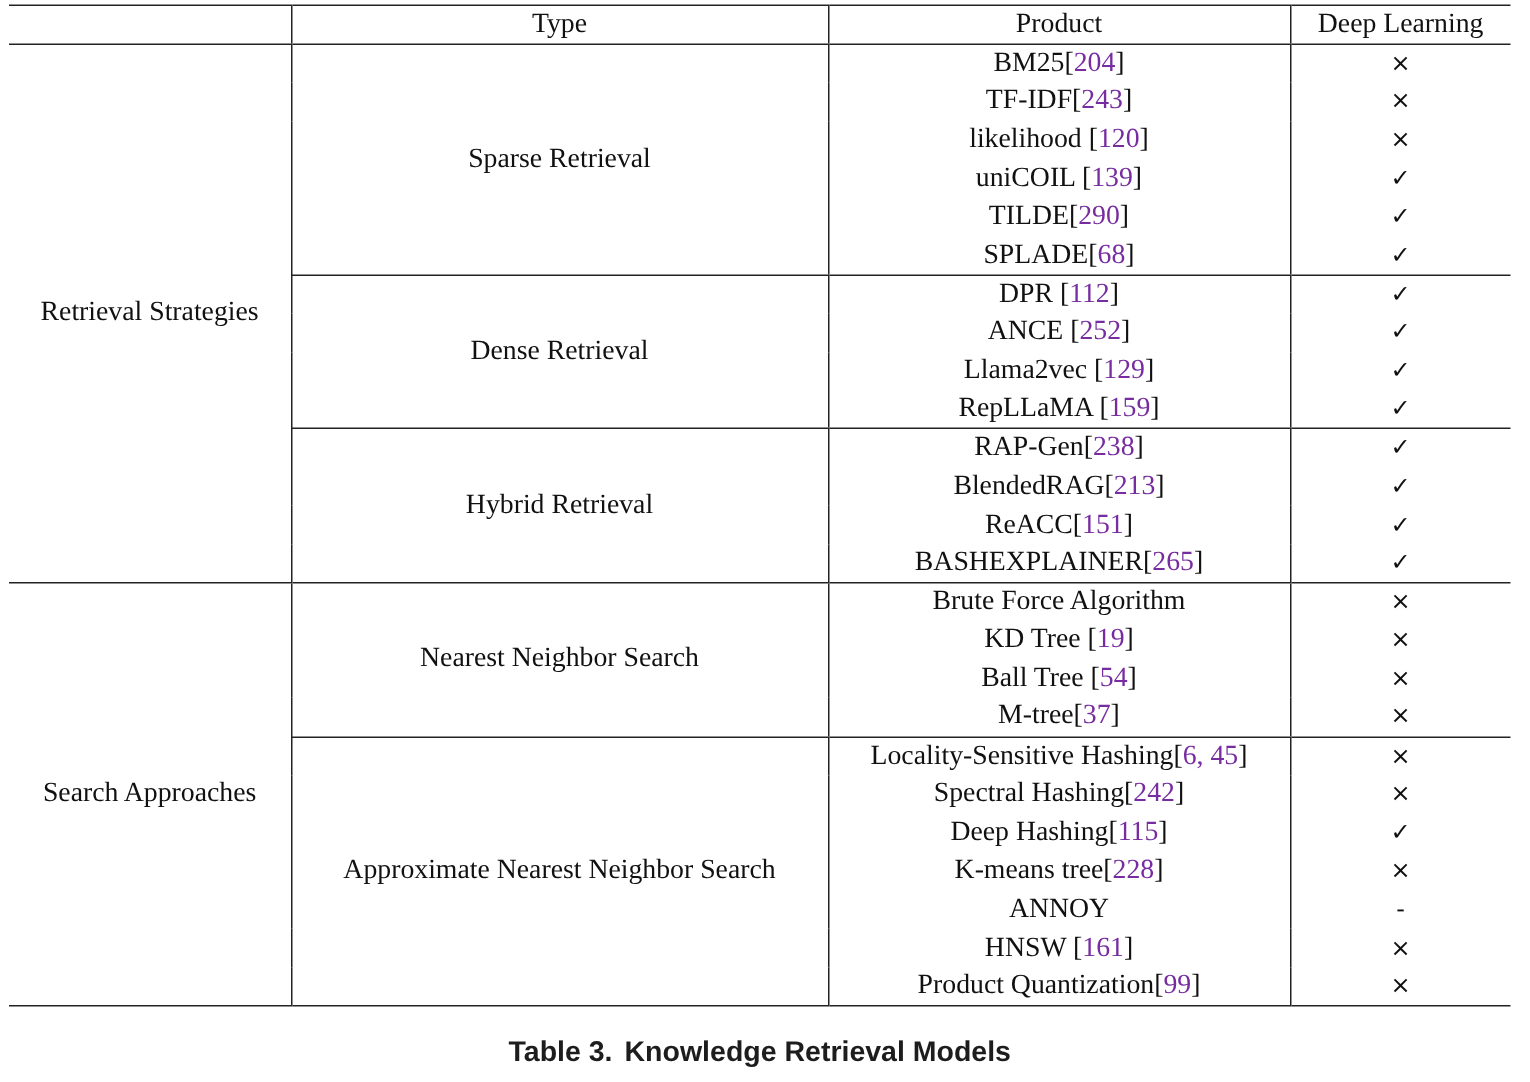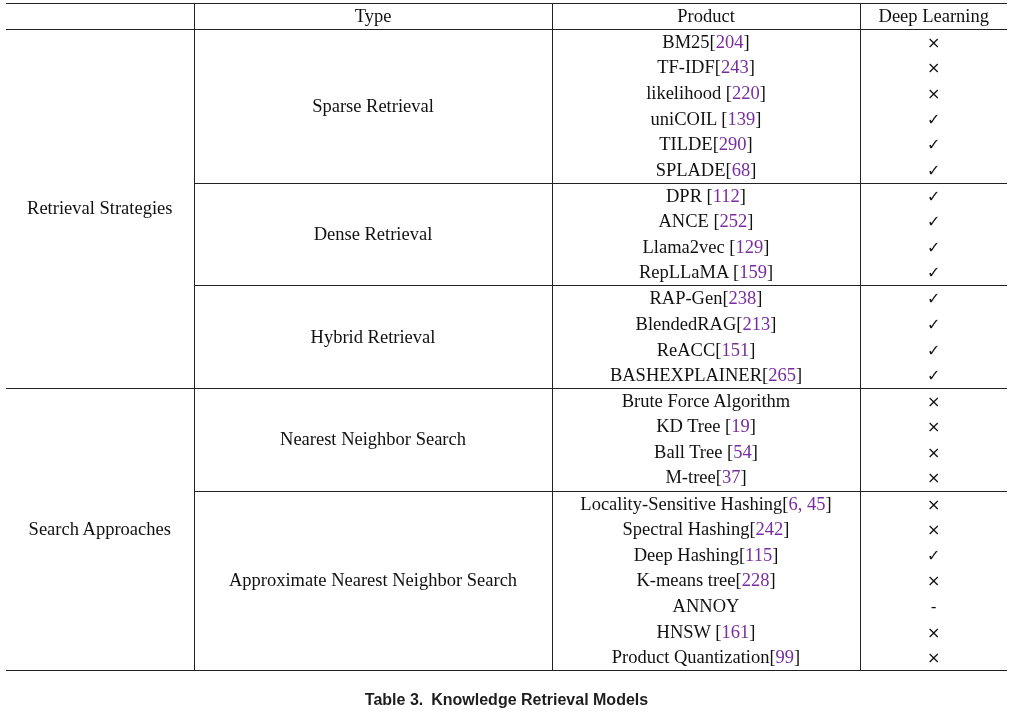--- a/index.html
+++ b/index.html
@@ -38,21 +38,21 @@
   .dl-mark {
     font-family:"DejaVu Sans", sans-serif;
     font-size:16px;
     line-height:1;
   }
   .caption {
     position:absolute;
     top:691px; left:0; width:1013px;
     text-align:center;
     font-family:"Liberation Sans", sans-serif;
-    font-size:16px;
+    font-size:19px;
     font-weight:600;
     color:#1d1d1d;
   }
   .caption .cap-label { margin-right:8px; }
 </style>
 </head>
 <body style="--cite-color: #772ca0;">
 
 <table class="kr">
   <colgroup>
@@ -74,21 +74,21 @@
     <td rowspan="14" class="bb">Retrieval Strategies</td>
     <td rowspan="6" class="vl bb">Sparse Retrieval</td>
     <td class="vl"><span>BM25[</span><span class="cite">204</span><span>]</span></td>
     <td class="vl"><span class="dl-mark">×</span></td>
   </tr>
   <tr>
     <td class="vl"><span>TF-IDF[</span><span class="cite">243</span><span>]</span></td>
     <td class="vl"><span class="dl-mark">×</span></td>
   </tr>
   <tr>
-    <td class="vl"><span>likelihood [</span><span class="cite">220</span><span>]</span></td>
+    <td class="vl"><span>likelihood [</span><span class="cite">120</span><span>]</span></td>
     <td class="vl"><span class="dl-mark">×</span></td>
   </tr>
   <tr>
     <td class="vl"><span>uniCOIL [</span><span class="cite">139</span><span>]</span></td>
     <td class="vl"><span class="dl-mark">✓</span></td>
   </tr>
   <tr>
     <td class="vl"><span>TILDE[</span><span class="cite">290</span><span>]</span></td>
     <td class="vl"><span class="dl-mark">✓</span></td>
   </tr>

